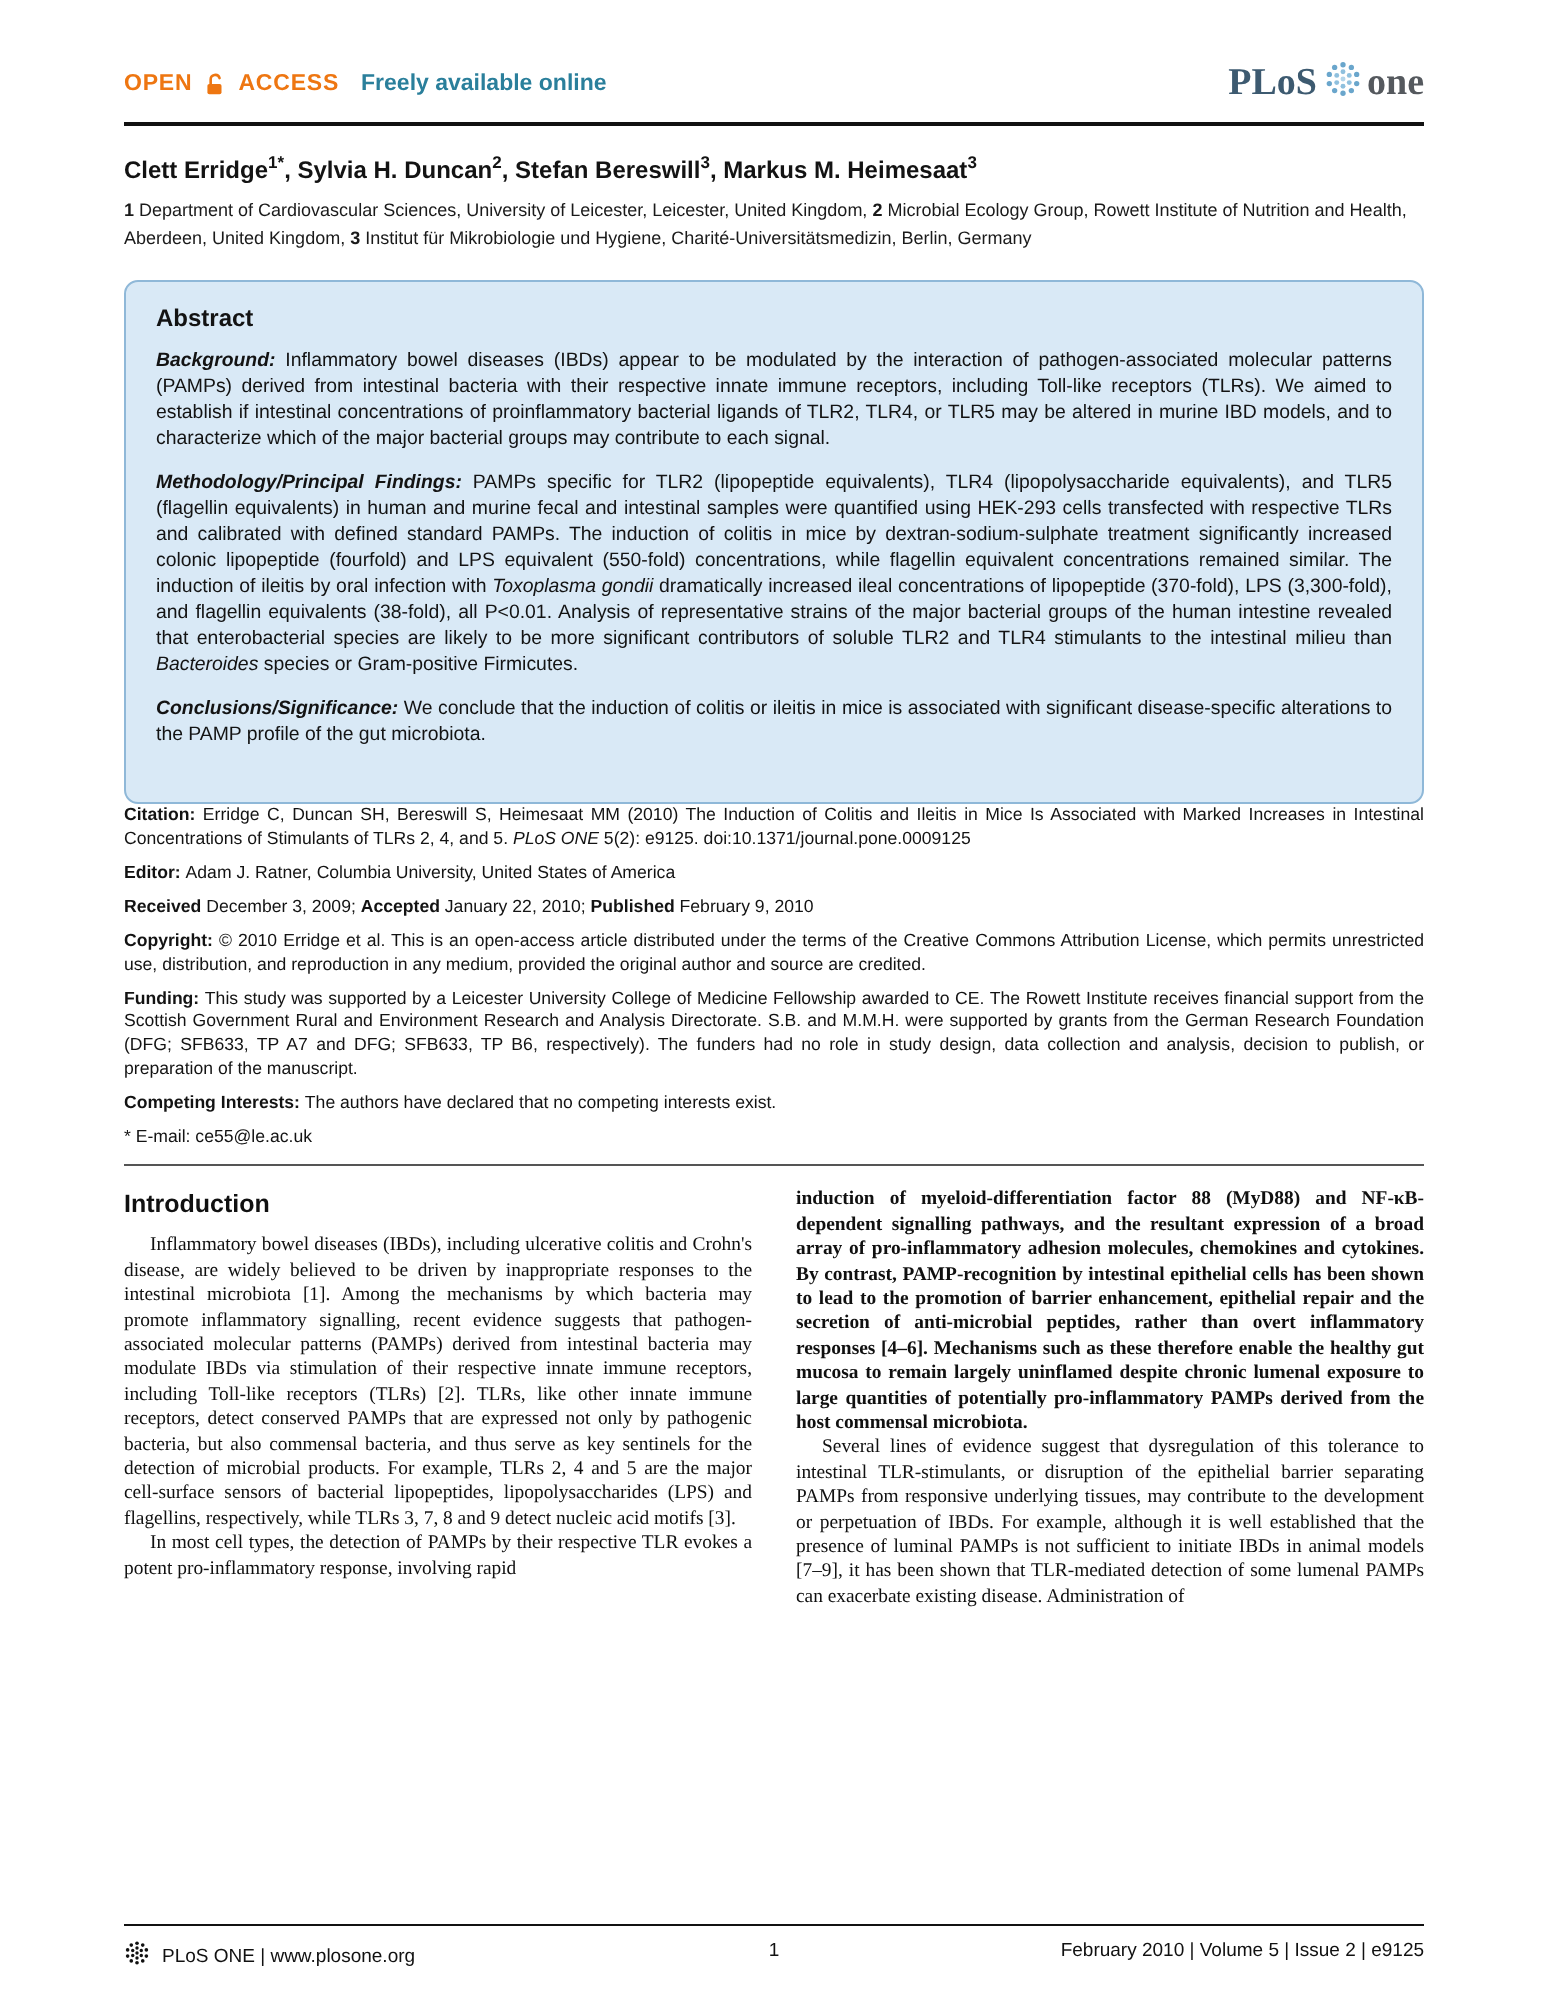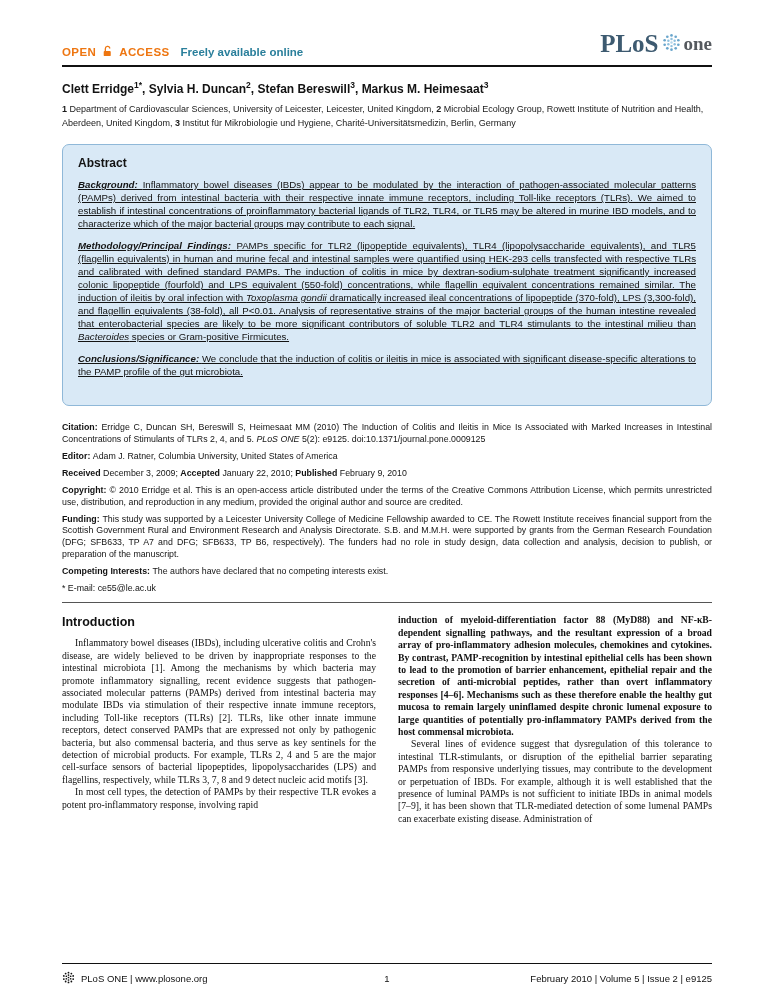--- a/index.html
+++ b/index.html
@@ -2,59 +2,59 @@
 <html style="--open-access-orange: #ee7611; --tagline-teal: #2a7f9b; --logo-navy: #3d5a70; --logo-dot-blue: #6aa6cc; --abstract-bg: #d9e9f6; --abstract-border: #8fb8d8;"><head>
 <meta charset="utf-8">
 <style>
   html,body{margin:0;padding:0;background:#ffffff;}
   .page{
     width:774px;height:1000px;box-sizing:border-box;
     padding:30px 62px 0;position:relative;overflow:hidden;background:#fff;
     font-family:"Liberation Sans",sans-serif;color:#131313;
   }
   
-  .topbar{display:flex;justify-content:space-between;align-items:flex-end;}
+  .topbar{display:flex;justify-content:space-between;align-items:center;}
   .openaccess{display:flex;align-items:center;gap:5px;font-size:11.5px;font-weight:700;}
   .oa-word{color:var(--open-access-orange,#ee7611);letter-spacing:.4px;}
   .oa-lock{color:var(--open-access-orange,#ee7611);display:inline-flex;}
   .freely{color:var(--tagline-teal,#2a7f9b);margin-left:6px;}
   .plos-logo{display:flex;align-items:center;gap:3px;font-family:"Liberation Serif",serif;font-weight:700;}
-  .plos-word{font-size:25px;color:var(--logo-navy,#3d5a70);}
+  .plos-word{font-size:19px;color:var(--logo-navy,#3d5a70);}
   .one-word{font-size:19px;color:#55595e;}
   .top-rule{border:0;border-top:2px solid #111;margin:7px 0 0;}
   
   .title{margin:16px 0 0;font-size:21px;line-height:1.3;font-weight:700;color:#000;}
   .authors{margin-top:13px;font-size:12px;font-weight:700;}
   .author-sup{font-size:8.5px;}
   .affiliations{margin-top:7px;font-size:9px;line-height:1.5;color:#1a1a1a;}
   .aff-num{font-weight:700;}
   
   .abstract{margin-top:14px;background:var(--abstract-bg,#d9e9f6);
     border:1px solid var(--abstract-border,#8fb8d8);border-radius:7px;
     padding:10px 15px 18px;font-size:9.7px;line-height:1.34;text-align:justify;}
   .abstract-heading{font-size:12px;font-weight:700;margin:0 0 7px;}
-  .abstract p{margin:0 0 9px;text-decoration:underline;}
+  .abstract p{margin:0 0 9px;}
   .lead{font-weight:700;font-style:italic;}
   .seg-bold{font-weight:700;}
   .seg-italic{font-style:italic;}
   
-  .metadata{margin-top:16px;font-size:8.8px;line-height:1.32;text-align:justify;}
+  .metadata{margin-top:0;font-size:8.8px;line-height:1.32;text-align:justify;}
   .metadata p{margin:0 0 5.5px;}
   .mid-rule{border:0;border-top:1px solid #555;margin:8px 0 11px;}
   
   .columns{display:flex;gap:22px;font-family:"Liberation Serif",serif;
     font-size:9.7px;line-height:1.28;text-align:justify;color:#101010;}
   .col{flex:1;min-width:0;}
   .section-heading{font-family:"Liberation Sans",sans-serif;font-size:12.5px;font-weight:700;margin:0 0 7px;}
   .col p{margin:0;text-indent:13px;}
   .col p.no-indent{text-indent:0;font-weight:bold;}
   
   .footer{position:absolute;left:62px;right:62px;bottom:14px;background:#fff;padding-top:5px;}
   .footer-rule{border:0;border-top:1.8px solid #111;margin:0 0 7px;}
-  .footer-row{display:flex;align-items:center;font-size:9.5px;color:#111;}
+  .footer-row{display:flex;font-size:9.5px;color:#111;}
   .f-left{flex:1;display:flex;align-items:center;gap:6px;}
   .f-center{flex:0 0 auto;}
   .f-right{flex:1;text-align:right;}
 </style>
 </head>
 <body>
 
 <div class="page">
 
   <header class="topbar">

